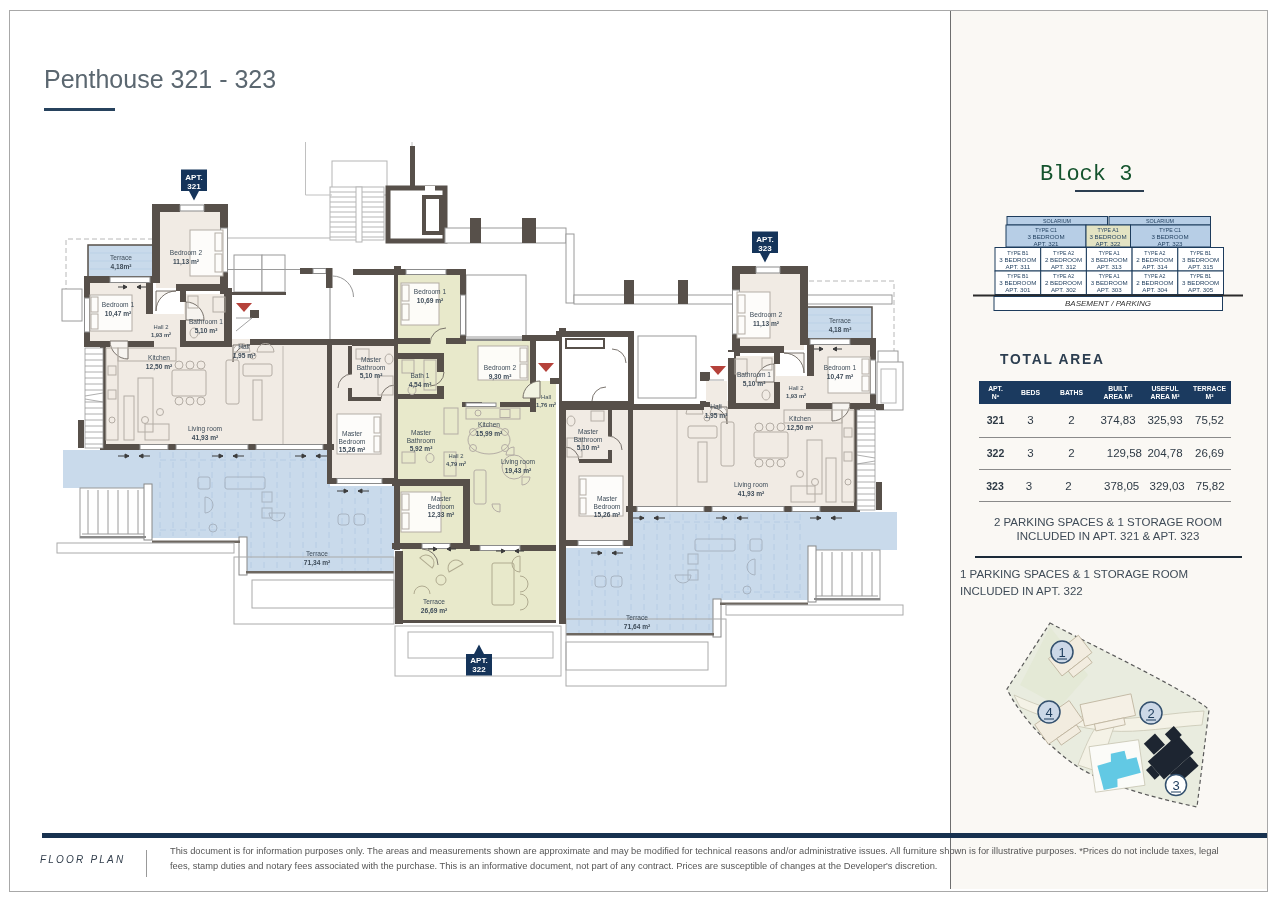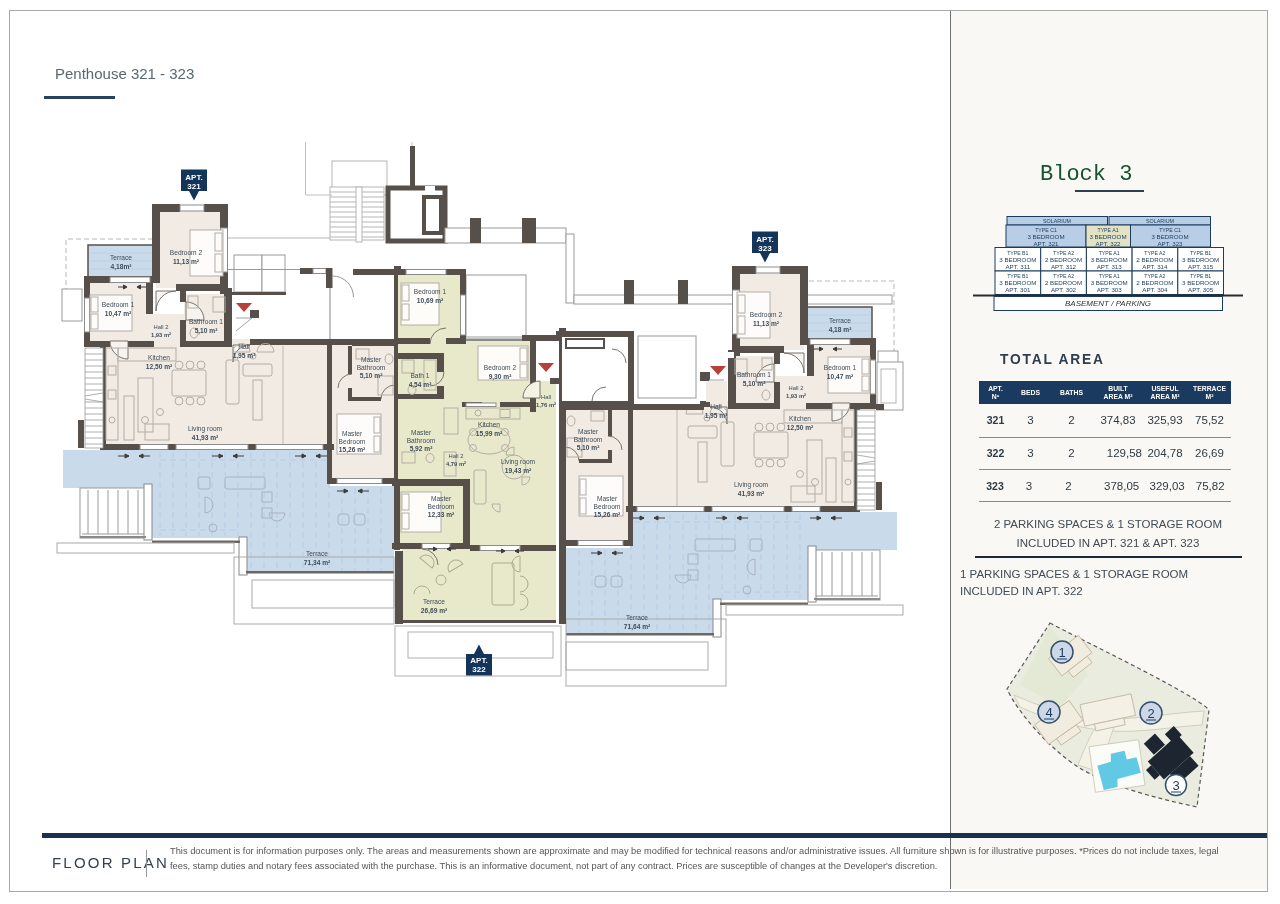--- a/index.html
+++ b/index.html
@@ -8,21 +8,21 @@
 </style>
 </head>
 <body>
 
 <div class="abs" style="left:9px;top:10px;width:1257px;height:880px;border:1px solid #a8a8a8;"></div>
 
 <div class="abs" style="left:950px;top:11px;width:316px;height:878px;background:#faf8f4;border-left:1px solid #6e6e6e;"></div>
 
 <div class="abs" style="left:44px;top:58px;">
 
-  <div style="margin-top:7px;font-size:15px;color:#5b6770;margin-left:11px;">Penthouse 321 - 323</div>
+  <div style="margin-top:7px;font-size:25px;color:#5b6770;">Penthouse 321 - 323</div>
 
   <div style="margin-top:14px;width:71px;height:2.5px;background:#27425d;"></div>
 </div>
 
 <svg class="abs" style="left:0;top:0;" width="1280" height="904" viewBox="0 0 1280 904">
 
 <g id="plan" stroke-linecap="butt">
 
 <g fill="none" stroke="#b5b5b5" stroke-width="1">
   <rect x="332" y="161" width="55" height="34" fill="#ffffff"></rect>
@@ -624,21 +624,21 @@
   <div style="height:31px;display:flex;align-items:center;text-align:center;font-size:11.5px;color:#2e3a45;border-bottom:1px solid #8a8a8a;">
     <div style="width:33px;font-weight:bold;font-size:10.5px;">323</div>
       <div style="width:37px;">3</div>
       <div style="width:45px;">2</div>
       <div style="width:48px;margin-left:8px;">378,05</div>
       <div style="width:46px;">329,03</div>
       <div style="width:43px;">75,82</div>
   </div>
 </div>
 
-<div class="abs" style="left:960px;top:515px;width:296px;text-align:center;font-size:11.5px;line-height:19px;color:#3f4b57;">2 PARKING SPACES &amp; 1 STORAGE ROOM<br>INCLUDED IN APT. 321 &amp; APT. 323</div>
+<div class="abs" style="left:960px;top:515px;width:296px;text-align:center;font-size:11.5px;line-height:14px;color:#3f4b57;">2 PARKING SPACES &amp; 1 STORAGE ROOM<br>INCLUDED IN APT. 321 &amp; APT. 323</div>
 
 <div class="abs" style="left:975px;top:555.5px;width:267px;height:2px;background:#1b2a38;"></div>
 
 <div class="abs" style="left:960px;top:566px;width:296px;text-align:left;font-size:11.5px;line-height:16.5px;color:#3f4b57;">1 PARKING SPACES &amp; 1 STORAGE ROOM<br>INCLUDED IN APT. 322</div>
 
 <svg class="abs" style="left:990px;top:615px;" width="230" height="205" viewBox="0 0 230 205">
 
   <path d="M60 8 C 90 24 140 48 180 70 C 200 81 215 90 219 95 L 207 192 C 170 184 120 172 88 152 C 60 134 28 98 17 74 Z" fill="#e9ecdf" stroke="#5a5a5a" stroke-width="1.2" stroke-dasharray="4 3"></path>
 
   <g fill="#f4f2e6" stroke="#c9c6b4" stroke-width="0.8">
@@ -694,17 +694,17 @@
 
   <g>
       <circle cx="186" cy="170" r="10.5" fill="#ffffff" stroke="#33506e" stroke-width="1.5"></circle>
       <text x="186" y="175" font-size="13" fill="#1d3c5c" text-anchor="middle" font-family="Liberation Sans,sans-serif">3</text>
       <path d="M181 177 H191" stroke="#1d3c5c" stroke-width="1"></path>
     </g>
 </svg>
 
 <div class="abs" style="left:42px;top:833px;width:1225px;height:4.5px;background:#17314f;"></div>
 
-<div class="abs" style="left:52px;top:854px;font-size:15px;letter-spacing:2.2px;color:#333f4d;">FLOOR PLAN</div>
+<div class="abs" style="left:40px;top:854px;font-size:10px;letter-spacing:2.2px;color:#333f4d;font-style:italic;">FLOOR PLAN</div>
 
 <div class="abs" style="left:146px;top:850px;width:1px;height:27px;background:#999;"></div>
 
 <div class="abs" style="left:170px;top:844px;width:1080px;font-size:9.3px;line-height:14.5px;color:#555;">This document is for information purposes only. The areas and measurements shown are approximate and may be modified for technical reasons and/or administrative issues. All furniture shown is for illustrative purposes. *Prices do not include taxes, legal<br>fees, stamp duties and notary fees associated with the purchase. This is an informative document, not part of any contract. Prices are susceptible of changes at the Developer's discretion.</div>
 
 </body></html>

